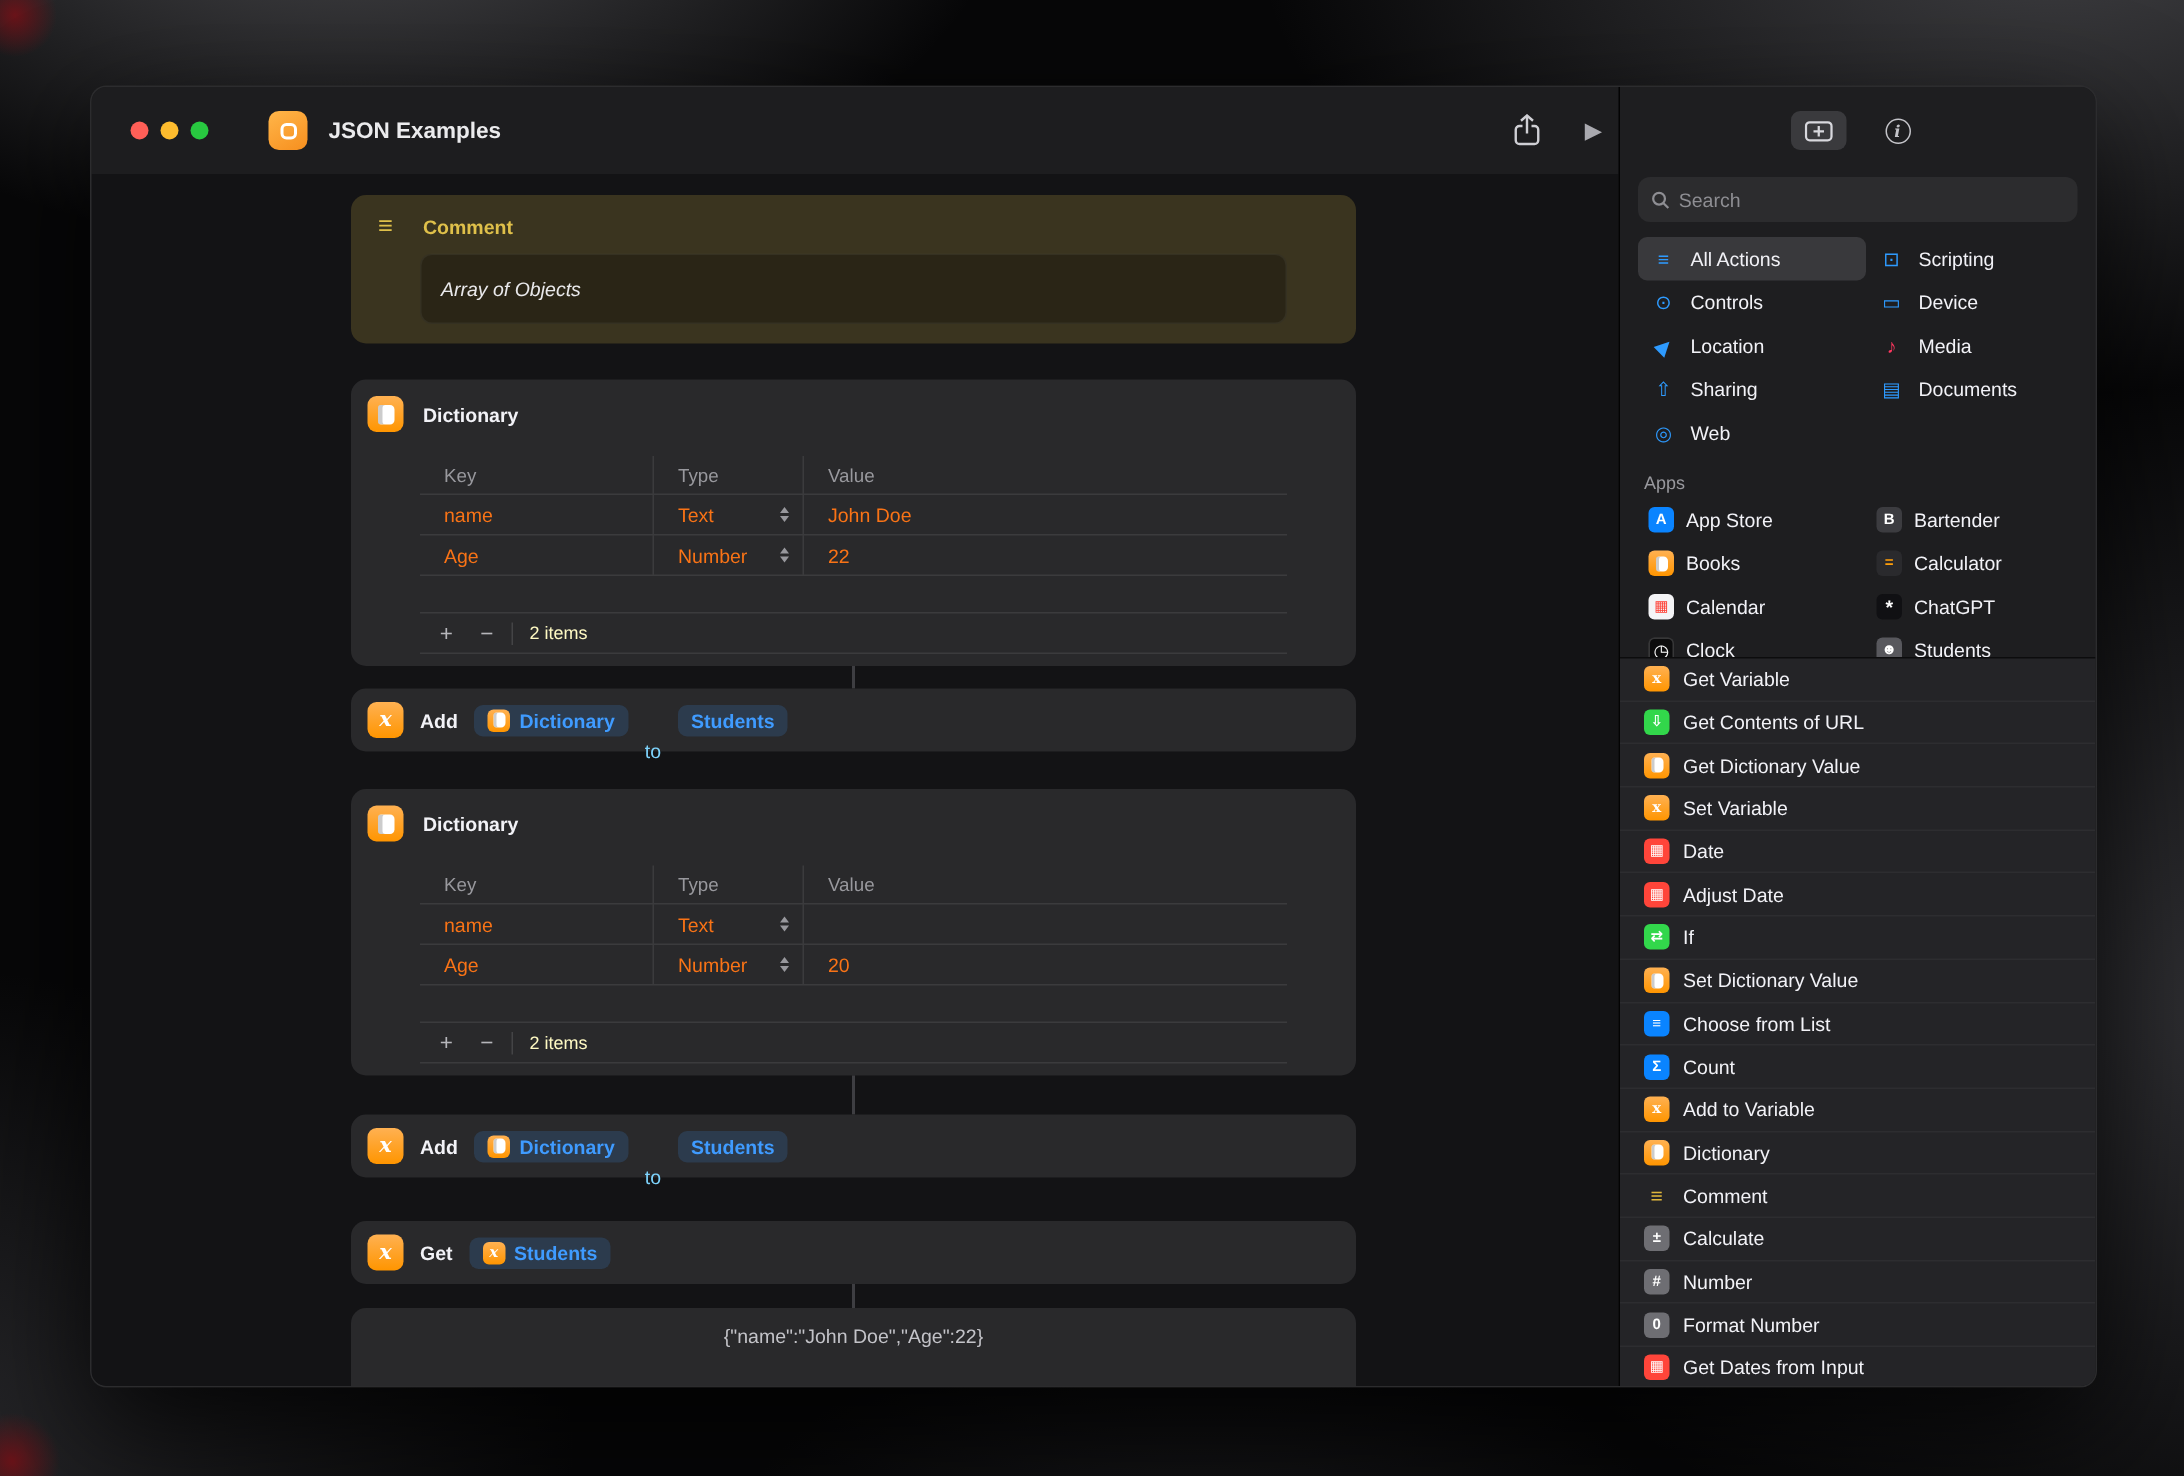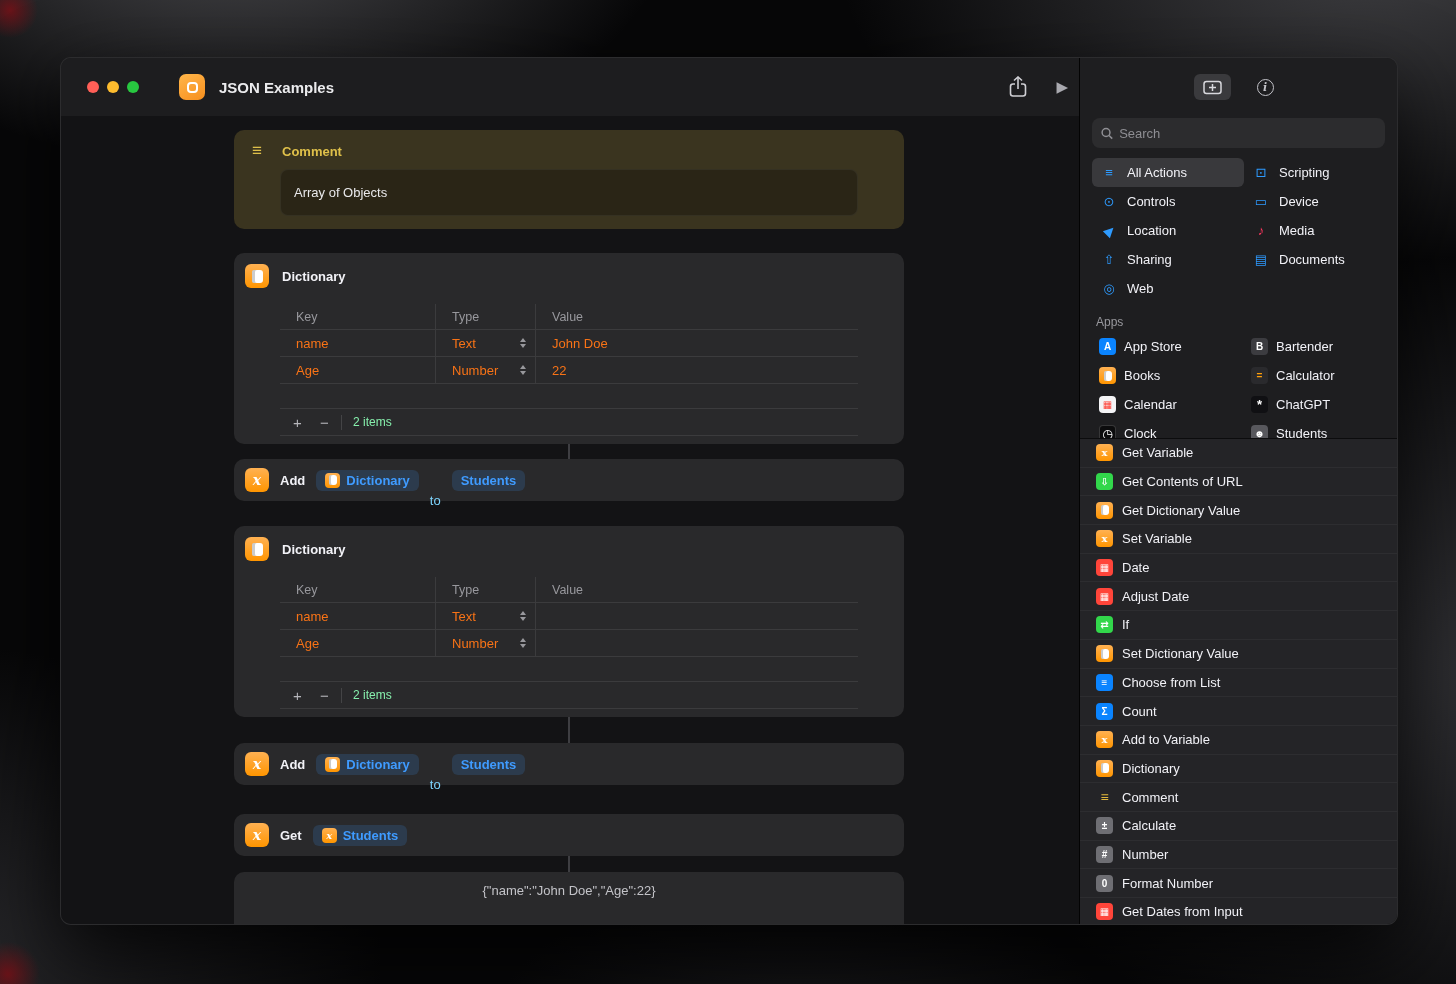--- a/index.html
+++ b/index.html
@@ -47,34 +47,34 @@
   .gx { color:#fff; font:italic 700 14px "DejaVu Serif",serif; font-style:italic; }
   .gx.sm { font-size:10px; }
   .book { width:11px; height:13px; background:#fff; border-radius:2px 3px 3px 2px; box-shadow:inset 3px 0 0 rgba(0,0,0,.20); }
   .book.sm { width:8px; height:10px; box-shadow:inset 2px 0 0 rgba(0,0,0,.20); }
   
   .comment-card { background:#3a341f; }
   .comment-card .card-title { color:#dfc04a; }
   .cmt-icn { color:#dfc04a; font-size:17px; font-weight:700; width:24px; text-align:center; }
   .comment-field { position:absolute; left:46px; right:46px; top:39px; height:47px;
     background:rgba(0,0,0,.27); border:1px solid rgba(255,255,255,.05); border-radius:8px;
-    display:flex; align-items:center; padding:0 13px; font-size:13px; color:#e9e9eb; }
+    display:flex; align-items:center; padding:0 13px; font-size:13px; color:#e9e9eb;font-style:italic; }
   
   .dtable { position:absolute; left:46px; right:46px; top:51px; }
   .dt-row { display:grid; grid-template-columns:156px 100px 1fr; border-bottom:1px solid rgba(255,255,255,.085); height:27px; }
   .dt-row > div { padding-left:16px; display:flex; align-items:center; font-size:13px; color:#f97316; }
   .dt-row > div:nth-child(-n+2){ border-right:1px solid rgba(255,255,255,.085); }
   .dt-head { height:26px; }
   .dt-head > div { color:#98989d; font-size:12.5px; }
   .dt-c2 { justify-content:space-between; padding-right:9px; }
   .dt-empty { height:25px; border-bottom:1px solid rgba(255,255,255,.085); }
   .dt-foot { display:flex; align-items:center; height:27px; border-bottom:1px solid rgba(255,255,255,.085); padding-left:4px; }
   .pm { color:#b6b6bb; font-size:15px; width:27px; text-align:center; background:none; border:none; }
   .vsep { width:1px; height:15px; background:rgba(255,255,255,.13); margin:0 11px 0 3px; }
-  .count { color:#86efac; font-size:12px; }
+  .count { color:#fef9c3; font-size:12px; }
   .stepper { display:flex; flex-direction:column; align-items:center; gap:2px; }
   .stepper i { display:block; width:0; height:0; border-left:3.5px solid transparent; border-right:3.5px solid transparent; }
   .stepper .up { border-bottom:4.5px solid #98989d; }
   .stepper .dn { border-top:4.5px solid #98989d; }
   
   .actrow { height:42px; display:flex; align-items:center; gap:11px; padding:0 11px; }
   .verb { font-size:13px; font-weight:700; color:#f2f2f7; }
   .plain { font-size:13px; color:#7dd3fc;margin-top:41px; }
   .pill { display:inline-flex; align-items:center; gap:6px; background:rgba(64,156,255,.16);
     border-radius:6px; padding:3px 9px; color:#3f9bff; font-weight:700; font-size:13px; }
@@ -245,20 +245,21 @@
           </div>
           <div class="dt-row">
             <div>Age</div>
             <div class="dt-c2">
                 <span>Number</span>
                 <span class="stepper">
                   <i class="up"></i>
                   <i class="dn"></i>
                 </span>
               </div>
+            <div>20</div>
           </div>
           <div class="dt-empty"></div>
           <div class="dt-foot">
             <button class="pm">+</button>
             <button class="pm">−</button>
             <span class="vsep"></span>
             <span class="count">2 items</span>
           </div>
         </div>
       </div>

